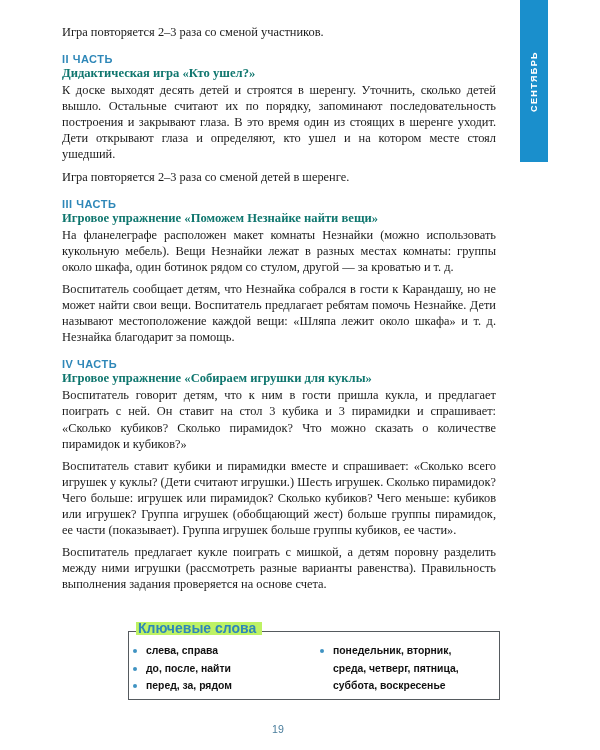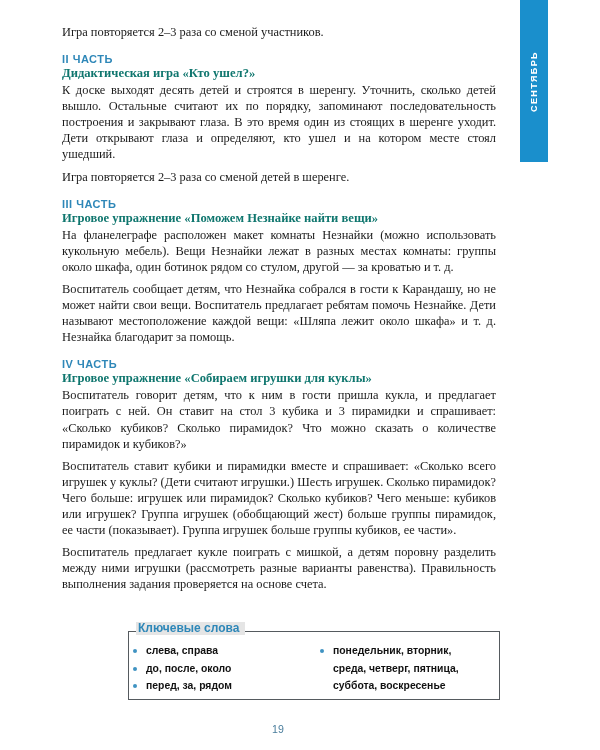--- a/index.html
+++ b/index.html
@@ -105,24 +105,24 @@
     top: 9px;
     right: 0;
     bottom: 0;
     border: 1px solid #555a5e;
     box-sizing: border-box;
   }
   .kw-title {
     position: absolute;
     left: 8px;
     top: 0;
-    background: #e5e5e5;
+    background: #bef264;
     padding: 0 6px 0 2px;
     font-family: "Liberation Sans", "DejaVu Sans", sans-serif;
-    font-size: 12px;
+    font-size: 14px;
     font-weight: 700;
     color: #2e87b8;
     line-height: 13px;
     white-space: nowrap;
   }
   .kw-cols {
     position: absolute;
     left: 0;
     top: 20px;
     right: 0;
@@ -210,21 +210,21 @@
     </div>
 
   </div>
 
   <div class="keywords">
     <div class="kw-border"></div>
     <div class="kw-title">Ключевые слова</div>
     <div class="kw-cols">
       <div class="kw-col">
         <div class="kw-item">слева, справа</div>
-        <div class="kw-item">до, после, около</div>
+        <div class="kw-item">до, после, найти</div>
         <div class="kw-item">перед, за, рядом</div>
       </div>
       <div class="kw-col second">
         <div class="kw-item">понедельник, вторник,</div>
         <div class="kw-item cont">среда, четверг, пятница,</div>
         <div class="kw-item cont">суббота, воскресенье</div>
       </div>
     </div>
   </div>
 

